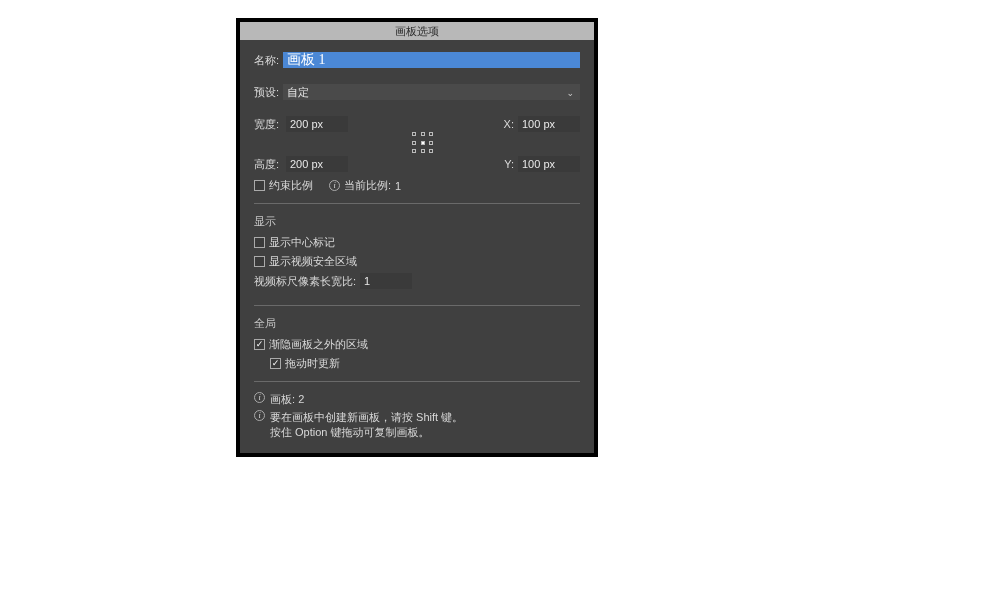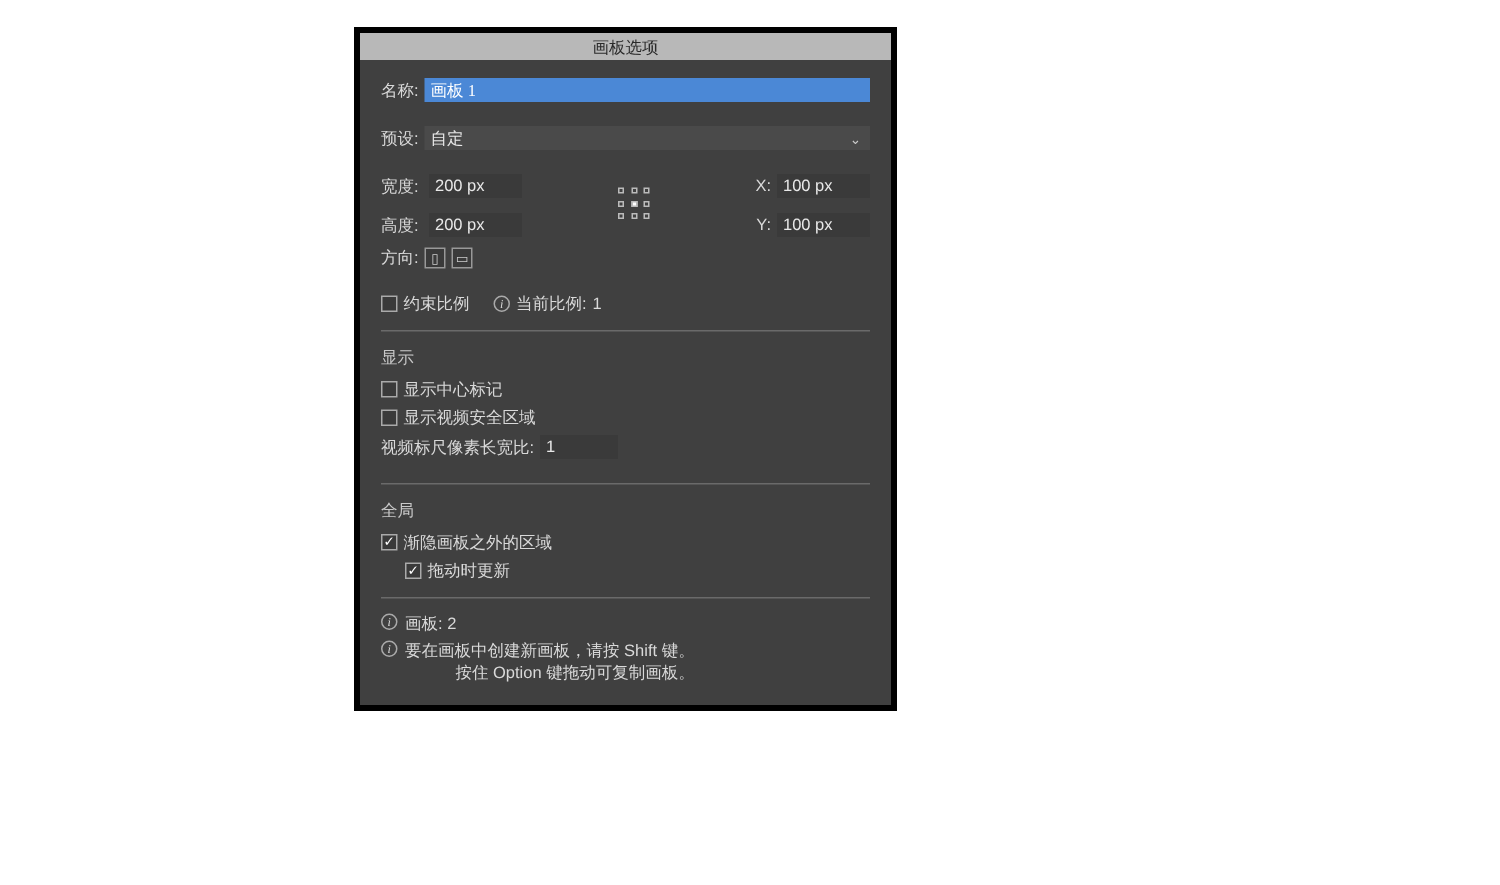--- a/index.html
+++ b/index.html
@@ -12,21 +12,21 @@
   .titlebar {
     height: 18px; background: #b8b8b8; color: #2a2a2a;
     display: flex; align-items: center; justify-content: center;
     font-size: 11px;
   }
   .body { padding: 12px 14px 10px 14px; }
   .row { display: flex; align-items: center; margin-bottom: 16px; gap: 4px; }
   .label { color: #d9d9d9; white-space: nowrap; }
   .text-input {
     background: #e8e8e8; color: #000; border: none; height: 16px;
-    padding: 0 4px; font-size: 11px; outline: none; font-family: Liberation Serif, serif;
+    padding: 0 4px; font-size: 14px; outline: none; font-family: Liberation Serif, serif;
   }
   .text-input.selected { background: #4b88d6; color: #fff; }
   .num-input {
     background: #3a3a3a; color: #e8e8e8; border: none; height: 16px;
     width: 62px; padding: 0 4px; font-size: 11px; outline: none;
   }
   .dropdown {
     background: #4a4a4a; color: #e8e8e8; border: none; height: 16px;
     flex: 1; padding: 0 4px; font-size: 11px; position: relative;
     display: flex; align-items: center;
@@ -41,21 +41,21 @@
     font-size: 9px; line-height: 1; color: #fff;
   }
   .cb.checked::before { content: "✓"; }
   .indent { margin-left: 16px; }
   .info-icon {
     width: 11px; height: 11px; border: 1px solid #aaa; border-radius: 50%;
     display: inline-flex; align-items: center; justify-content: center;
     font-size: 8px; font-style: italic; font-family: serif; color: #ddd;
   }
   .info-row { display: flex; align-items: flex-start; gap: 5px; margin-bottom: 4px; }
-  .info-text { line-height: 1.3; text-align: right; }
+  .info-text { line-height: 1.3; }
   .buttons { display: flex; justify-content: flex-end; gap: 8px; margin-top: 18px; margin-bottom: 4px; }
   .btn {
     background: transparent; border: 1px solid #ccc; color: #e8e8e8;
     border-radius: 10px; height: 18px; width: 60px; font-size: 11px;
     display: flex; align-items: center; justify-content: center;
   }
   .ref-point {
     width: 24px; height: 24px; display: grid;
     grid-template-columns: repeat(3, 1fr); grid-template-rows: repeat(3, 1fr);
     gap: 2px; margin: 0 6px;
@@ -64,21 +64,21 @@
     width: 4px; height: 4px; border: 1px solid #bbb; background: transparent;
   }
   .ref-point span.active { background: #fff; }
   .orient-btn {
     width: 14px; height: 14px; border: 1px solid #999; background: #3a3a3a;
     display: inline-flex; align-items: center; justify-content: center;
     font-size: 9px; color: #ccc;
   }
   .dim-block { display: flex; align-items: center; gap: 4px; }
   .dim-grid { display: flex; align-items: center; justify-content: space-between; margin-bottom: 6px; }
-  .dim-left, .dim-right { display: flex; flex-direction: column; gap: 10px; }
+  .dim-left, .dim-right { display: flex; flex-direction: column; gap: 24px; }
   .dim-right .dim-block .label { width: 14px; text-align: right; }
   .dim-left .dim-block .label { width: 28px; }
 </style>
 </head>
 <body>
 
 <div class="dialog">
   <div class="titlebar">
     <span>画板选项</span>
   </div>
@@ -124,25 +124,20 @@
           <span class="label">X:</span>
           <input class="num-input" value="100 px" style="">
         </div>
         <div class="dim-block">
           <span class="label">Y:</span>
           <input class="num-input" value="100 px" style="">
         </div>
       </div>
     </div>
 
-    <div class="row">
-      <span class="label">方向:</span>
-      <span class="orient-btn">▯</span>
-      <span class="orient-btn">▭</span>
-    </div>
 
     <div class="checkbox-row">
       <span class="cb"></span>
       <span class="label">约束比例</span>
       <span style="width:8px"></span>
       <span class="info-icon">i</span>
       <span class="label">当前比例:</span>
       <span class="label">1</span>
     </div>
 

